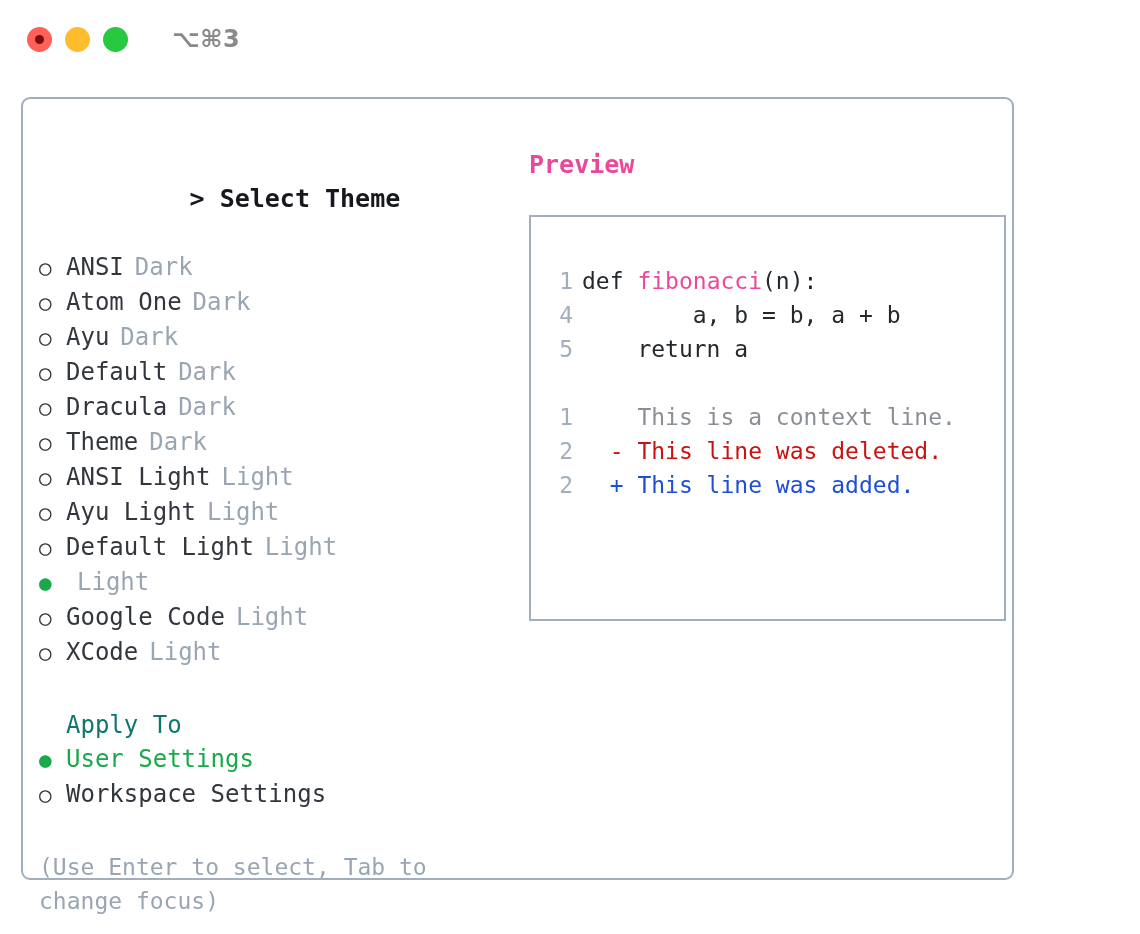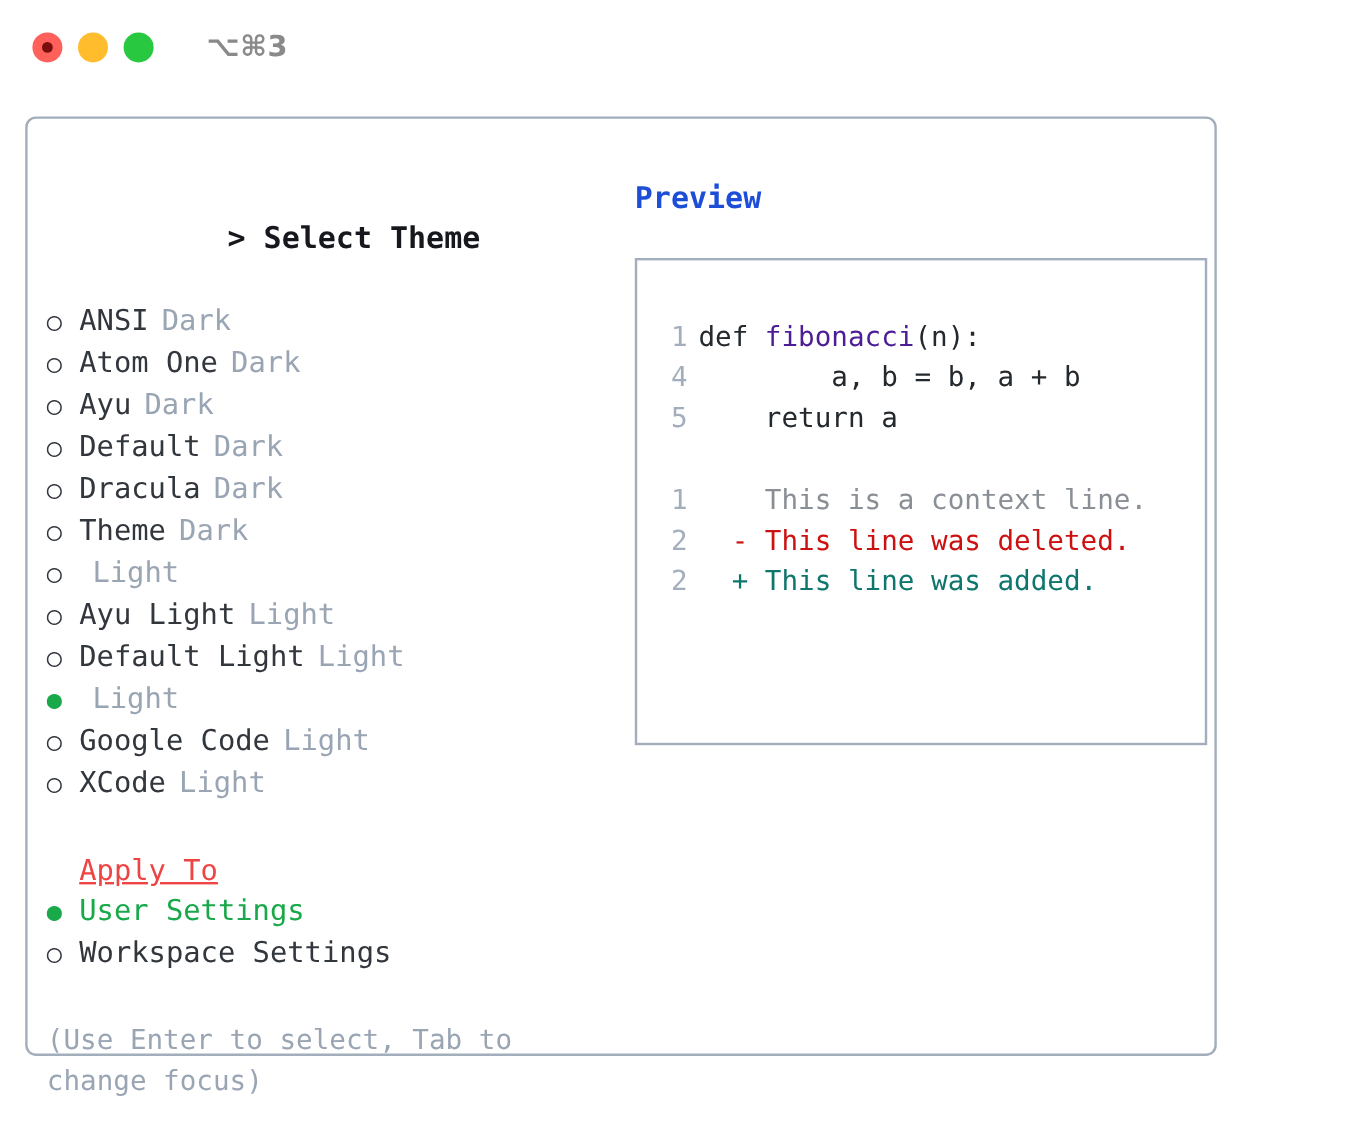--- a/index.html
+++ b/index.html
@@ -108,44 +108,43 @@
   .opt-label { color: #32363d; }
   .opt-tag {
     color: #9aa5b4;
     padding-left: 11px;
   }
 
   .group-title {
     margin-top: 38px;
     font-size: 24px;
     line-height: 34px;
-    color: #ef4444;
+    color: #0f766e;
     padding-left: 27px;
     white-space: pre;
-    text-decoration: underline;
   }
 
   .hint {
     margin-top: 38px;
     font-size: 23px;
     line-height: 34px;
     color: #9aa5b4;
     width: 404px;
     padding-left: 0;
   }
 
   
   .right-col {
     flex: 1;
     padding: 49px 0 0 27px;
   }
   .preview-title {
     font-size: 25px;
     font-weight: bold;
-    color: #1d4ed8;
+    color: #ec4899;
     line-height: 34px;
   }
   .preview-box {
     margin-top: 33px;
     width: 477px;
     height: 406px;
     border: 2px solid #a3aebc;
     background: #ffffff;
     padding: 47px 0 0 16px;
   }
@@ -156,30 +155,30 @@
     white-space: pre;
     color: #24292e;
   }
   .ln {
     display: inline-block;
     width: 26px;
     text-align: right;
     color: #a3aebc;
     margin-right: 9px;
   }
-  .tok-fn   { color: #4c1d95; }
+  .tok-fn   { color: #ec4899; }
   .tok-num  { color: #0a7d7d; }
   .tok-call { color: #1f8fc4; }
 
   .code-gap { height: 34px; }
 
   .diff-line { font-size: 23px; line-height: 34px; white-space: pre; }
   .diff-ctx { color: #8a8f96; }
   .diff-del { color: #cc1111; }
-  .diff-add { color: #0f766e; }
+  .diff-add { color: #1d4ed8; }
 </style>
 </head>
 <body>
 
 <div class="window">
 
   <div class="titlebar">
     <div class="lights">
       <div class="light red">
         <div class="inner-dot"></div>
@@ -199,21 +198,21 @@
           <span class="caret">&gt;</span><span> </span><span>Select Theme</span>
         </div>
 
         <div class="opt-list" id="theme-list">
             <div class="opt-row"><span class="opt-marker">○</span><span class="opt-label">ANSI</span><span class="opt-tag">Dark</span></div>
             <div class="opt-row"><span class="opt-marker">○</span><span class="opt-label">Atom One</span><span class="opt-tag">Dark</span></div>
             <div class="opt-row"><span class="opt-marker">○</span><span class="opt-label">Ayu</span><span class="opt-tag">Dark</span></div>
             <div class="opt-row"><span class="opt-marker">○</span><span class="opt-label">Default</span><span class="opt-tag">Dark</span></div>
             <div class="opt-row"><span class="opt-marker">○</span><span class="opt-label">Dracula</span><span class="opt-tag">Dark</span></div>
             <div class="opt-row"><span class="opt-marker">○</span><span class="opt-label">Theme</span><span class="opt-tag">Dark</span></div>
-            <div class="opt-row"><span class="opt-marker">○</span><span class="opt-tag">Light</span></div>
+            <div class="opt-row"><span class="opt-marker">○</span><span class="opt-label">ANSI Light</span><span class="opt-tag">Light</span></div>
             <div class="opt-row"><span class="opt-marker">○</span><span class="opt-label">Ayu Light</span><span class="opt-tag">Light</span></div>
             <div class="opt-row"><span class="opt-marker">○</span><span class="opt-label">Default Light</span><span class="opt-tag">Light</span></div>
             <div class="opt-row selected"><span class="opt-marker">●</span><span class="opt-tag">Light</span></div>
             <div class="opt-row"><span class="opt-marker">○</span><span class="opt-label">Google Code</span><span class="opt-tag">Light</span></div>
             <div class="opt-row"><span class="opt-marker">○</span><span class="opt-label">XCode</span><span class="opt-tag">Light</span></div>
           </div>
 
         <div class="group-title">Apply To</div>
 
         <div class="opt-list" id="apply-to-list">

